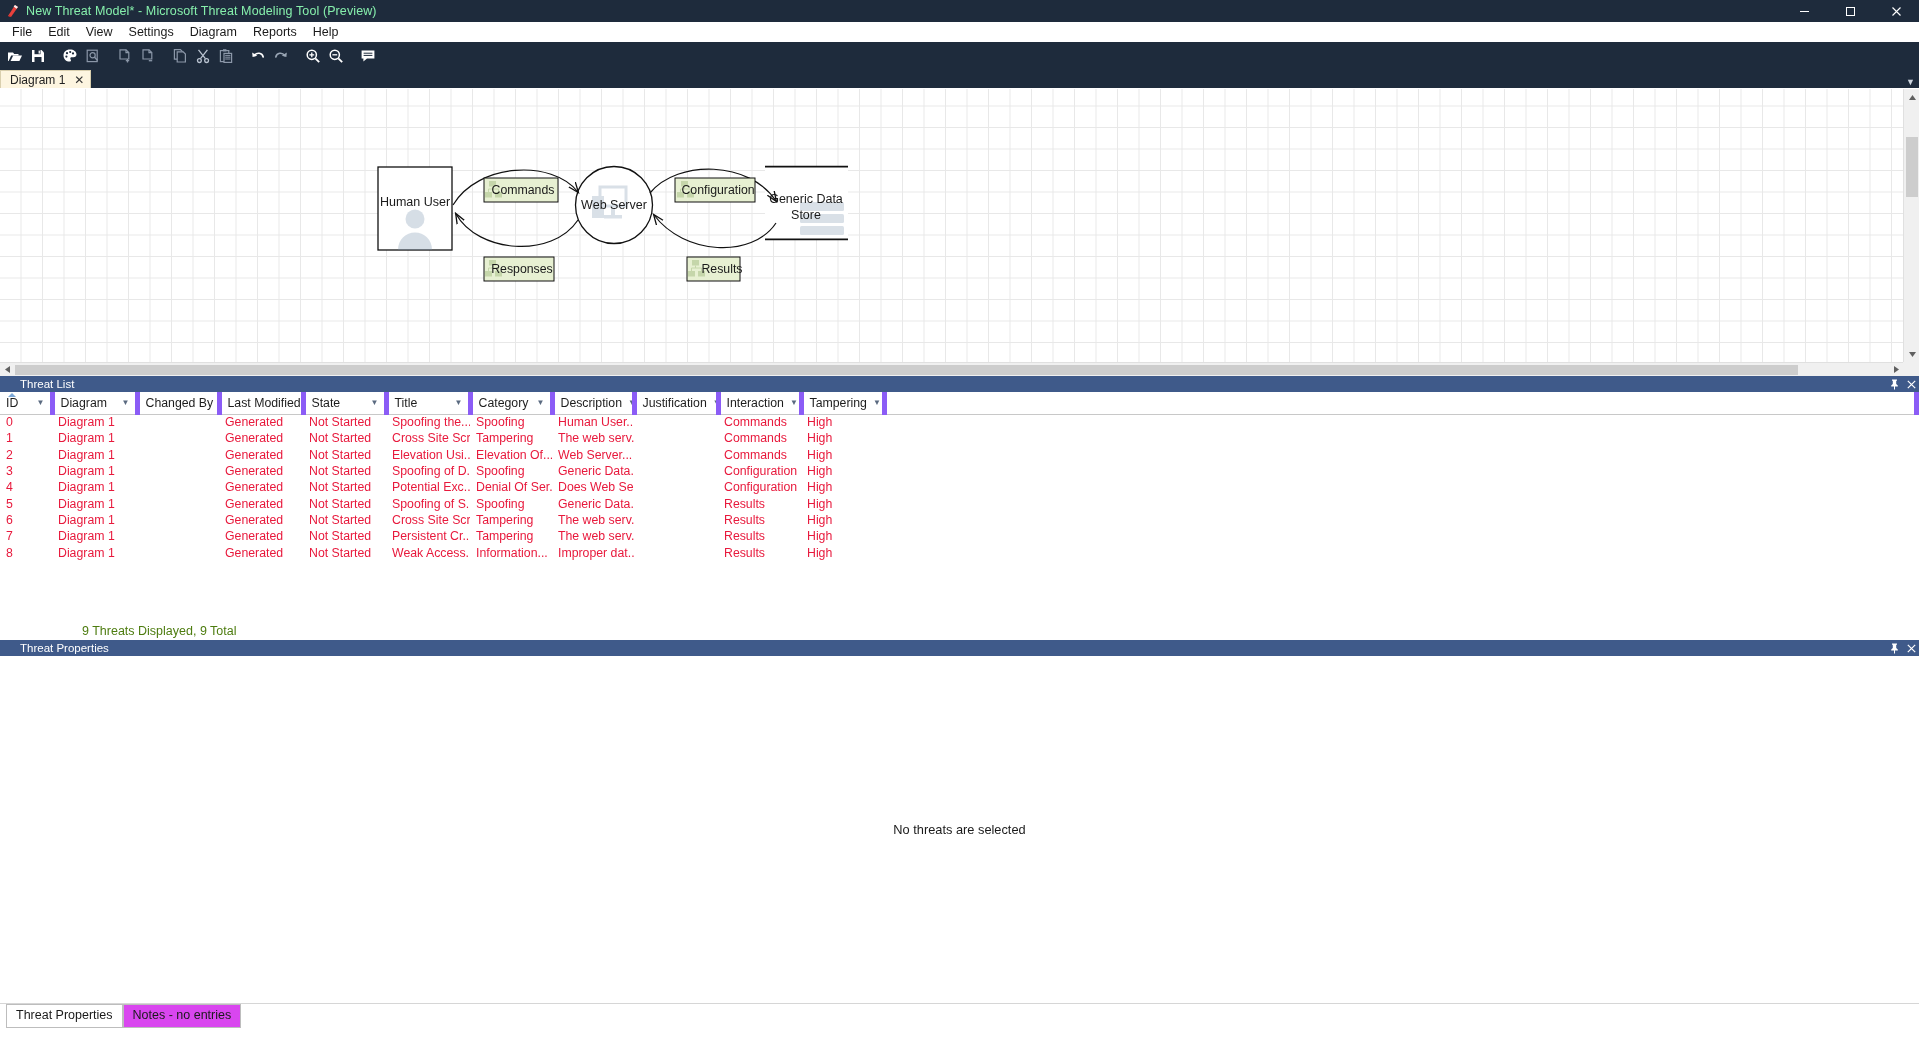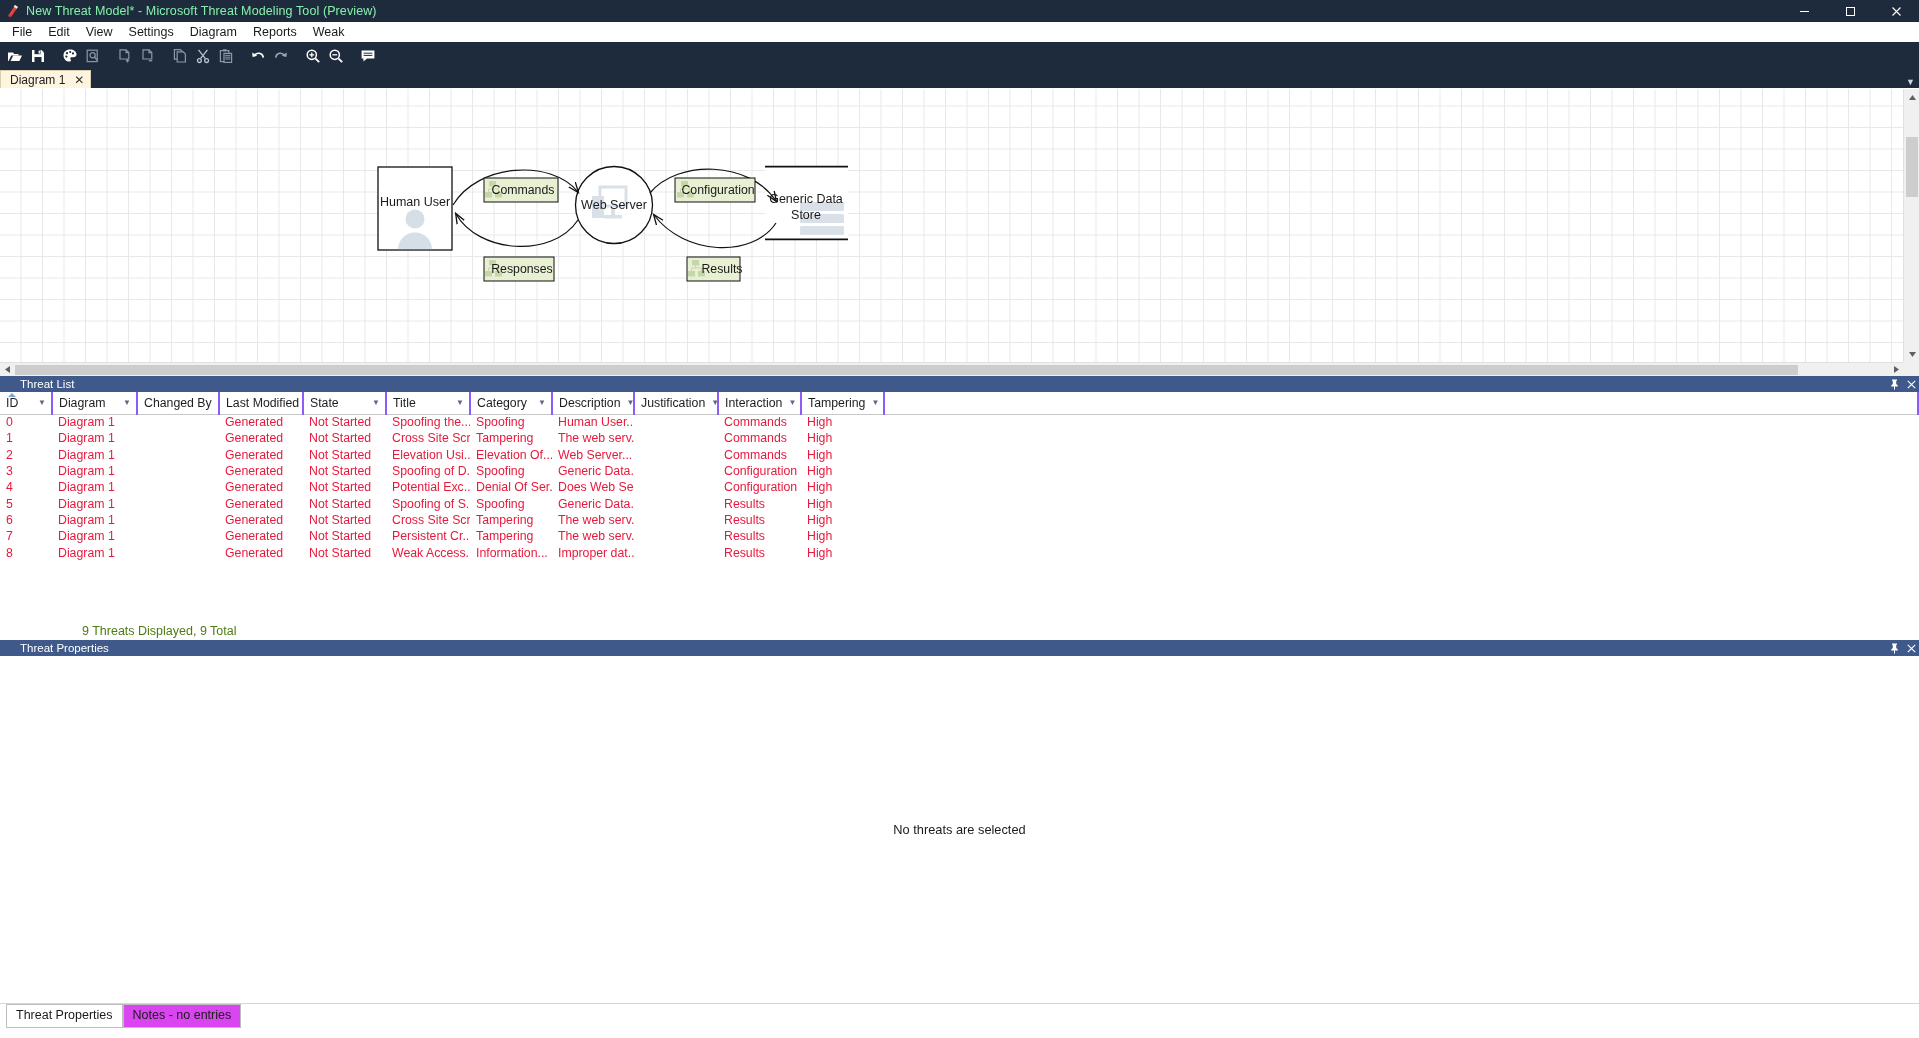--- a/index.html
+++ b/index.html
@@ -100,21 +100,21 @@
   }
   .panel-header .ph-icons { position: absolute; right: 3px; top: 0; height: 16px; display: flex; align-items: center; gap: 8px; }
   .panel-header .ph-icons svg { display:block; }
 
   
   .threatlist-wrap {
     position: absolute; left: 0; top: 376px; width: 1919px; height: 270px; background: #ffffff;
   }
   .tl-table { width: 100%; border-collapse: collapse; table-layout: fixed; }
   .tl-head th {
-    background: #ffffff; border-right: 2px solid #8b5cf6; border-bottom: 1px solid #c8c8c8;
+    background: #ffffff; border-right: 5px solid #8b5cf6; border-bottom: 1px solid #c8c8c8;
     font-weight: normal; font-size: 12.3px; color: #1d1d1d; text-align: left;
     height: 22px; padding: 0 0 0 6px; position: relative; vertical-align: middle;
     white-space: nowrap; overflow: hidden;
   }
   .th-inner { display: flex; align-items: center; justify-content: space-between; padding-right: 5px; }
   .filter-arrow { font-size: 8px; color: #5a6a80; line-height: 1; margin-left: 6px; }
   .sort-asc {
     position: absolute; left: 8px; top: 1px; width: 0; height: 0;
     border-left: 4px solid transparent; border-right: 4px solid transparent;
     border-bottom: 4px solid #7ba7d7;
@@ -183,21 +183,21 @@
   </div>
 </div>
 
 <div class="menubar">
   <div class="menu-item">File</div>
   <div class="menu-item">Edit</div>
   <div class="menu-item">View</div>
   <div class="menu-item">Settings</div>
   <div class="menu-item">Diagram</div>
   <div class="menu-item">Reports</div>
-  <div class="menu-item">Weak</div>
+  <div class="menu-item">Help</div>
 </div>
 
 <div class="toolbar">
   <div class="tb-btn">
     <svg width="16" height="16" viewBox="0 0 16 16">
       <path d="M1 13 V4.5 H6 L7.2 6 H11.5 V7.4 H4.2 L1.6 13 Z" fill="#ffffff"></path>
       <path d="M3.6 13 L6.2 7.6 H15 L12.4 13 Z" fill="#ffffff"></path>
     </svg>
   </div>
   <div class="tb-btn">

